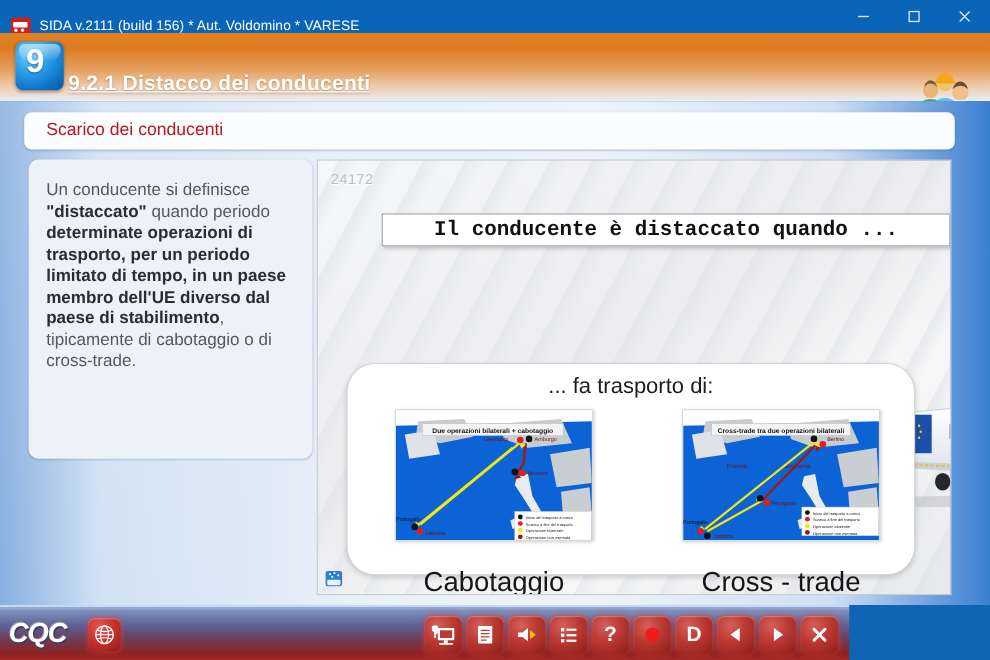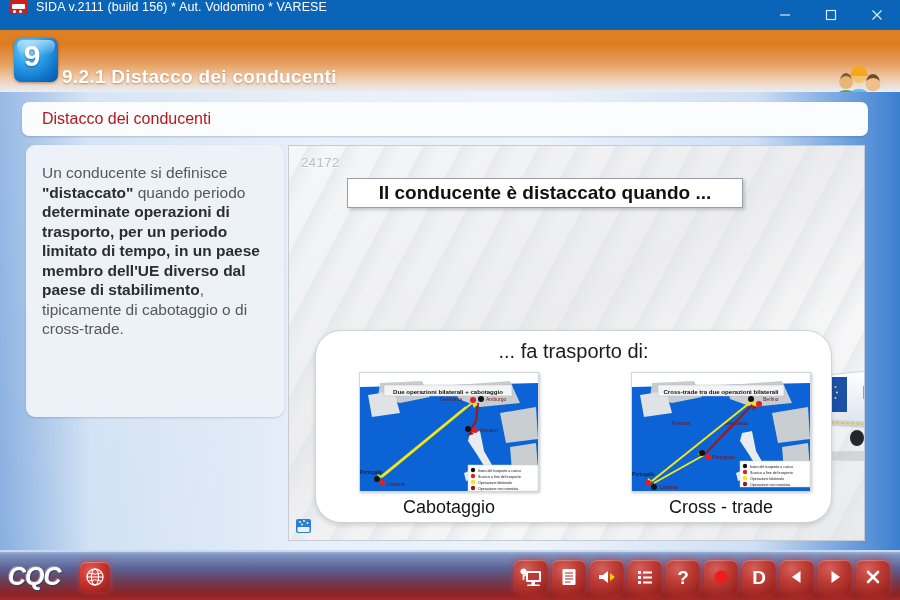--- a/index.html
+++ b/index.html
@@ -14,21 +14,21 @@
     position: relative;
     width: 900px; height: 600px;
     background: linear-gradient(180deg,#0f64b4 0%, #0f64b4 100%);
     overflow: hidden;
   }
 
   
   .titlebar {
     position: absolute; left:0; top:0; width:900px; height:30px;
     background:#0a64b8;
-    display:flex; align-items:flex-start;
+    display:flex; align-items:flex-end;
   }
   .tb-icon {
     width:18px; height:14px; margin-left:10px; margin-right:8px;
     border-radius:2px;
     background:#cc1f1f;
     position:relative; flex:none;
   }
   .tb-icon::before{
     content:""; position:absolute; left:2px; top:4px; width:13px; height:5px;
     background:#fff; border-radius:1px;
@@ -70,20 +70,21 @@
     position:absolute; left:0; top:0; width:44px; height:44px;
     display:flex;align-items:center;justify-content:center;
     color:#fff; font-size:30px; font-weight:bold; font-family:"Liberation Sans",sans-serif;
     text-shadow:0 1px 2px rgba(0,0,0,.4);
   }
   .hdr-title{
     position:absolute; left:62px; top:47px; transform:translateY(-50%);
     color:#ffffff; font-size:19px; font-weight:bold; letter-spacing:.3px;
     text-shadow:0 1px 2px rgba(120,60,0,.45);
     white-space:nowrap;
+    text-decoration:underline;
   }
   .hdr-people{
     position:absolute; right:10px; top:33px; width:62px; height:40px;
   }
 
   
   .body-area{
     position:absolute; left:0; top:92px; width:900px; height:458px;
     background:
       linear-gradient(115deg, rgba(255,255,255,.22) 0%, rgba(255,255,255,0) 38%),
@@ -121,24 +122,24 @@
       linear-gradient(150deg,#f6f7f8 0%,#ececee 45%,#f7f7f8 70%,#e8e9eb 100%);
     border:1px solid #c6ccd3;
     overflow:hidden;
   }
   .slide-id{
     position:absolute; left:12px; top:9px;
     color:#b9bdc2; font-size:13px; letter-spacing:.5px;
     text-shadow:0 1px 0 #fff;
   }
   .slide-titlebox{
-    position:absolute; left:58px; top:32px; width:396px; height:30px;
+    position:absolute; left:58px; top:48px; width:517px; height:30px;
     background:#ffffff; border:1px solid #9aa0a7;
     box-shadow:2px 2px 3px rgba(0,0,0,.18);
-    display:flex; align-items:center; justify-content:center;
+    display:flex; align-items:center; justify-content:center;font-family:Liberation Mono, monospace;
   }
   .slide-titlebox span{
     color:#111; font-size:19px; font-weight:bold; white-space:nowrap;
   }
   .truck-img{
     position:absolute; left:470px; top:214px; width:212px; height:108px;
   }
 
   
   .subcard{
@@ -147,37 +148,37 @@
     box-shadow:0 2px 5px rgba(0,0,0,.14);
   }
   .subcard-title{
     position:absolute; left:0; top:9px; width:100%;
     text-align:center; color:#1c1c1c; font-size:20px;
   }
   .map-cell{
     position:absolute; top:41px; width:180px;
   }
   .map-cell.left{ left:43px; }
-  .map-cell.right{ left:315px; }
+  .map-cell.right{ left:304px; }
   .map-frame{
     width:180px; height:120px; border:1px solid #d4d8dc; background:#fff;
     box-shadow:1px 1px 3px rgba(0,0,0,.22);
     position:relative; overflow:hidden;
   }
   .map-caption{
-    margin-top:5px; text-align:center; font-size:18px; color:#151515;
+    margin-top:23px; text-align:center; font-size:25px; color:#151515;
   }
 
   .slide-corner-icon{
     position:absolute; left:6px; bottom:6px; width:18px; height:16px;
   }
 
   
   .toolbar{
-    position:absolute; left:0; top:550px; width:900px; height:50px;
+    position:absolute; left:0; top:550px; width:772px; height:50px;
     background:linear-gradient(180deg,#9cb2d8 0%, #7f93c0 6%, #5a5f93 36%, #6e3b53 62%, #8d2222 88%, #a22a27 100%);
     border-top:2px solid #c9d8ee;
   }
   .cqc-logo{
     position:absolute; left:8px; top:11px; width:64px; height:26px;
     display:flex; align-items:center;
     color:#ffffff; font-size:25px; font-weight:bold; font-style:italic;
     letter-spacing:-1px;
     text-shadow:1px 1px 0 #37405e, -1px -1px 0 rgba(255,255,255,.3);
     font-family:"Liberation Sans", sans-serif;
@@ -254,21 +255,21 @@
         <path d="M33 40 q0-12 12-12 q12 0 12 12 z" fill="#f4f6f8"></path>
         <path d="M45 28 l4 3 l-4 9 l-4 -9 z" fill="#dfe4ea"></path>
         <rect x="43.6" y="31" width="2.6" height="9" rx="1" fill="#3a62a8"></rect>
       </svg>
     </div>
   </div>
 
   <div class="body-area"></div>
 
   <div class="top-strip">
-    <div class="top-strip-text">Distacco dei conducenti</div>
+    <div class="top-strip-text">Scarico dei conducenti</div>
   </div>
 
   <div class="left-panel">
     <p id="left-text"><span>Un conducente si definisce </span><b>"distaccato"</b><span> quando periodo </span><b>determinate operazioni di trasporto, per un periodo limitato di tempo, in un paese membro dell'UE diverso dal paese di stabilimento</b><span>, tipicamente di cabotaggio o di cross-trade.</span></p>
   </div>
 
   <div class="slide">
     <div class="slide-id">24172</div>
 
     <div class="slide-titlebox">

